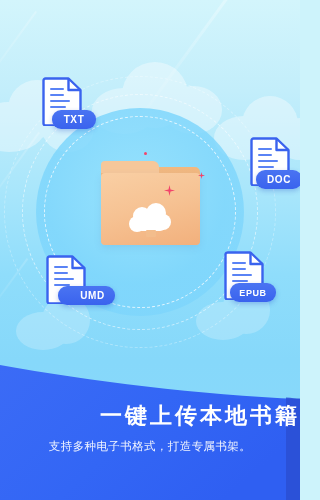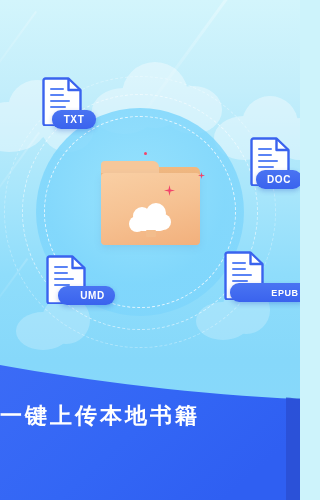--- a/index.html
+++ b/index.html
@@ -69,28 +69,28 @@
     display:flex;align-items:center;justify-content:center;
     box-shadow:0 2px 5px rgba(40,80,200,.3);
   }
   .ic-txt{left:36px;top:74px;}
   .ic-txt .badge{left:16px;top:36px;width:44px;height:19px;}
   .ic-doc{left:244px;top:134px;}
   .ic-doc .badge{left:12px;top:36px;width:46px;height:19px;text-align:center;}
   .ic-umd{left:40px;top:252px;}
   .ic-umd .badge{left:18px;top:34px;width:45px;height:19px;padding-left:12px;}
   .ic-epub{left:218px;top:248px;}
-  .ic-epub .badge{left:12px;top:35px;width:46px;height:19px;font-size:9px;padding-left:32px;}
+  .ic-epub .badge{left:12px;top:35px;width:46px;height:19px;font-size:9px;}
 
   
   .banner{position:absolute;left:0;top:355px;width:300px;height:145px;overflow:hidden;}
   .banner .curve{position:absolute;left:0;top:0;width:300px;height:145px;}
   .banner .txtwrap{position:absolute;left:0;top:0;width:300px;height:145px;}
   .headline{
-    position:absolute;left:0;top:46px;width:300px;text-align:left;
+    position:absolute;left:0;top:46px;width:300px;text-align:right;
     color:#ffffff;font-size:22px;font-weight:bold;letter-spacing:3px;
   }
   .subline{
     position:absolute;left:0;top:84px;width:300px;text-align:center;
     color:rgba(255,255,255,.93);font-size:11.5px;letter-spacing:.4px;
   }
 </style>
 </head>
 <body>
 
@@ -222,16 +222,17 @@
           <stop offset="0%" stop-color="#3b6bf6"></stop>
           <stop offset="55%" stop-color="#3366f5"></stop>
           <stop offset="100%" stop-color="#2f5ff2"></stop>
         </linearGradient>
       </defs>
       <path d="M0,10 C90,26 200,40 300,44 L300,145 L0,145 Z" fill="url(#bgrad)"></path>
       <path d="M286,42.5 C292,43 296,43.4 300,43.6 L300,145 L286,145 Z" fill="#2a4fd4" opacity="0.85"></path>
     </svg>
     <div class="txtwrap">
       <div class="headline">一键上传本地书籍</div>
+      <div class="subline">支持多种电子书格式，打造专属书架。</div>
     </div>
   </div>
 
 </div>
 
 </body></html>

